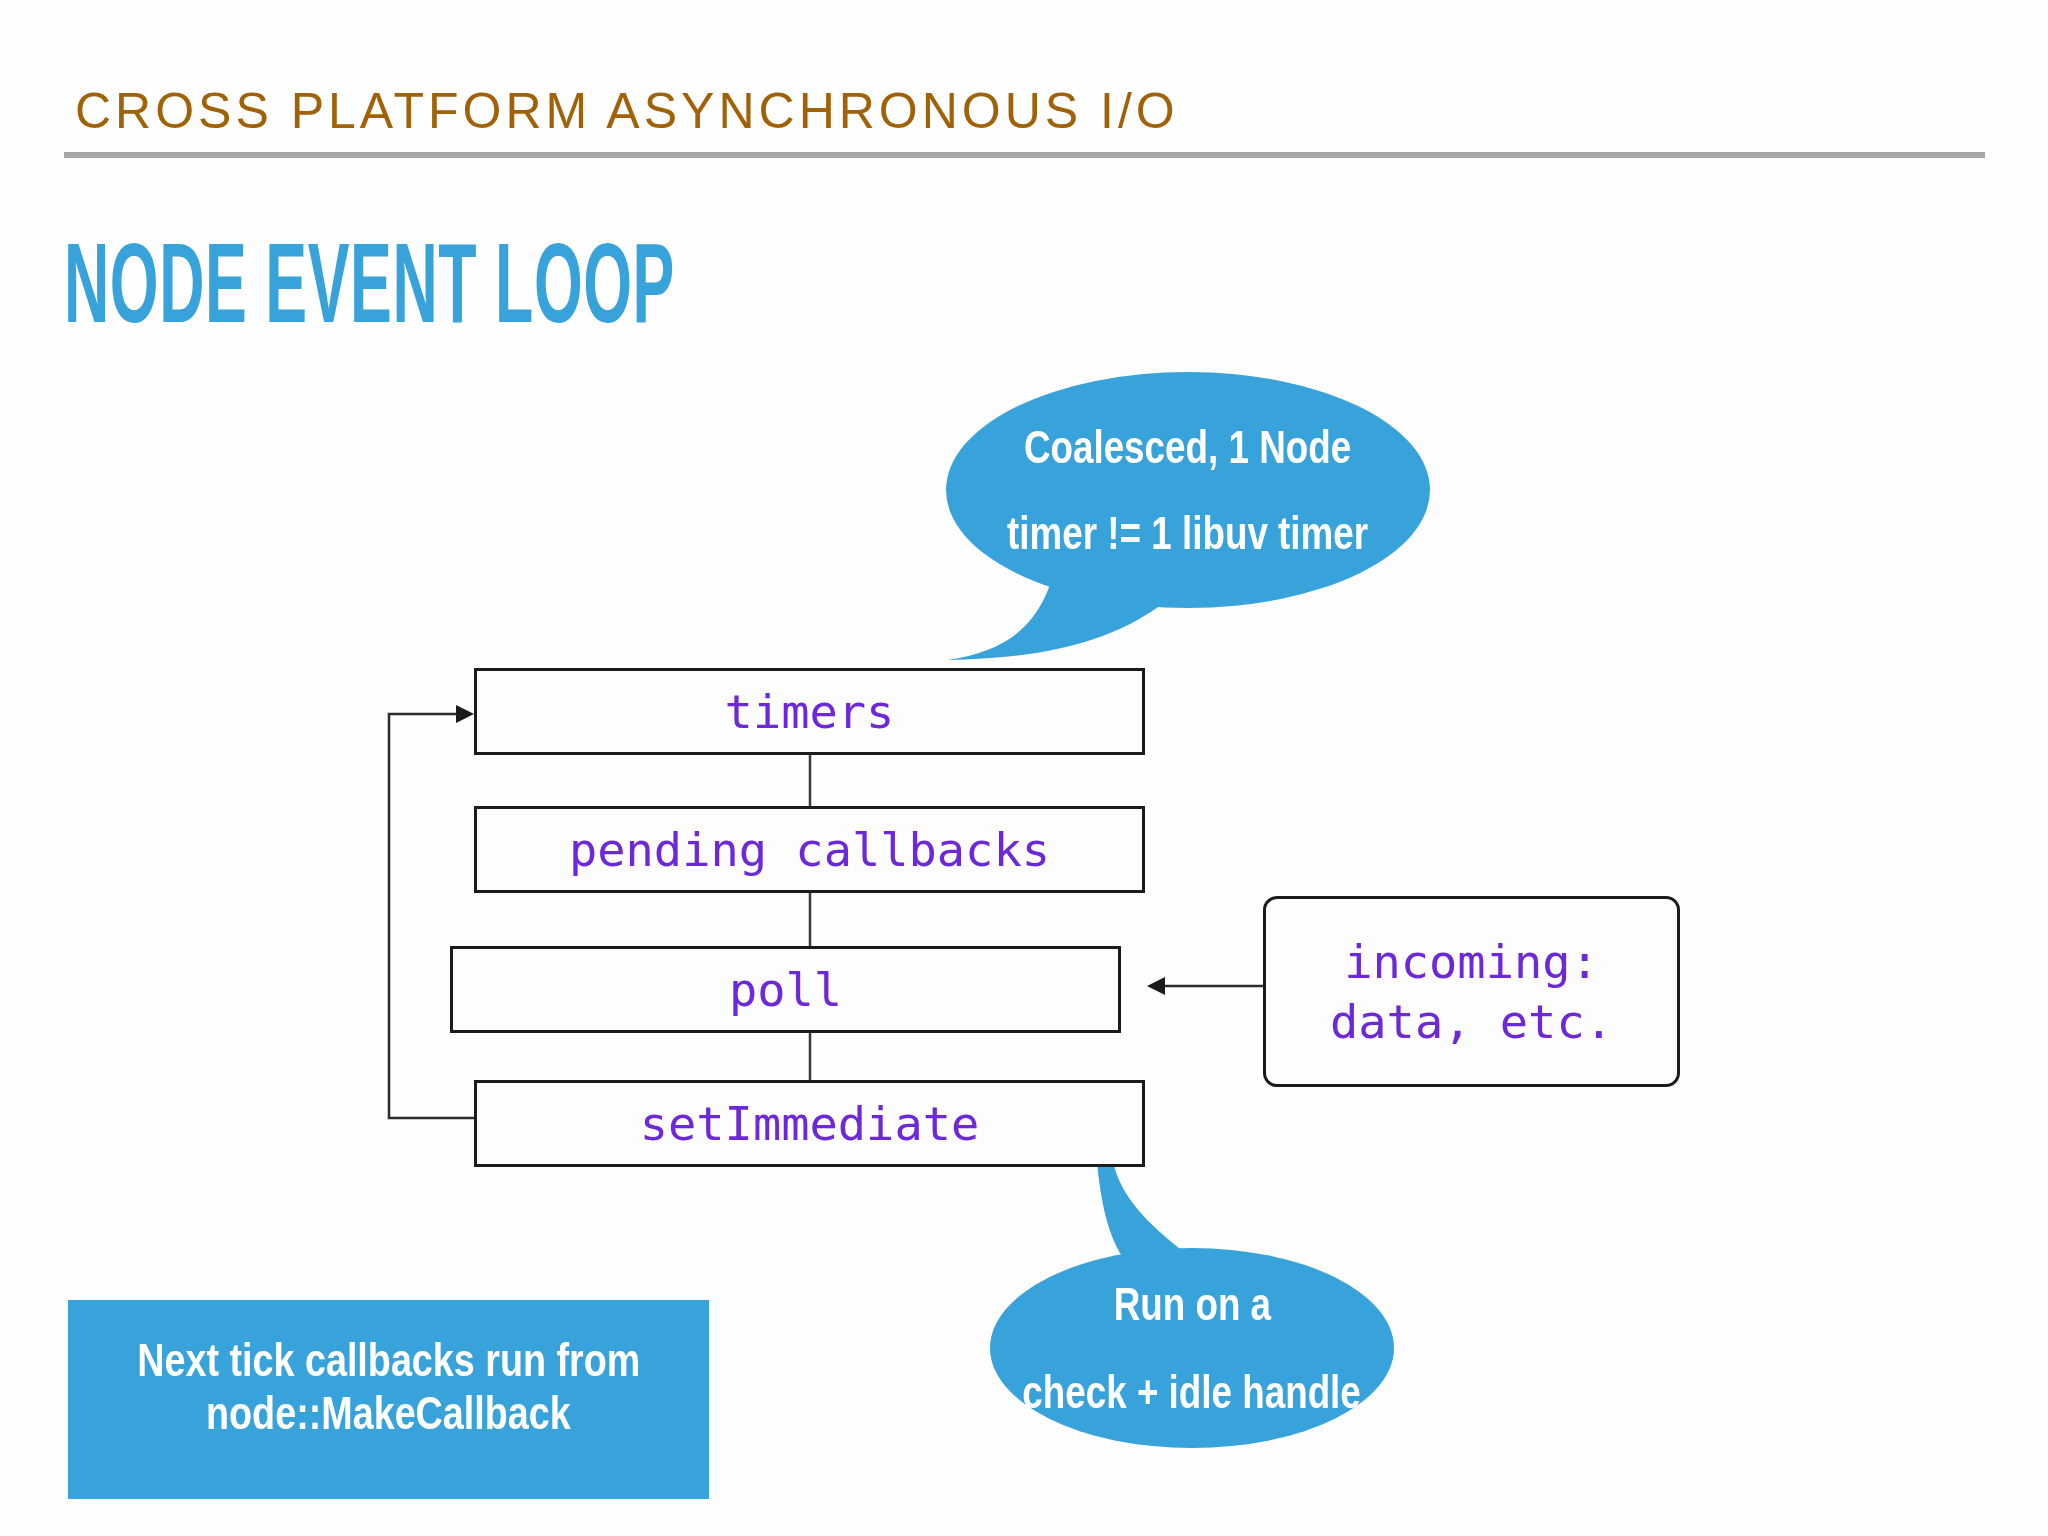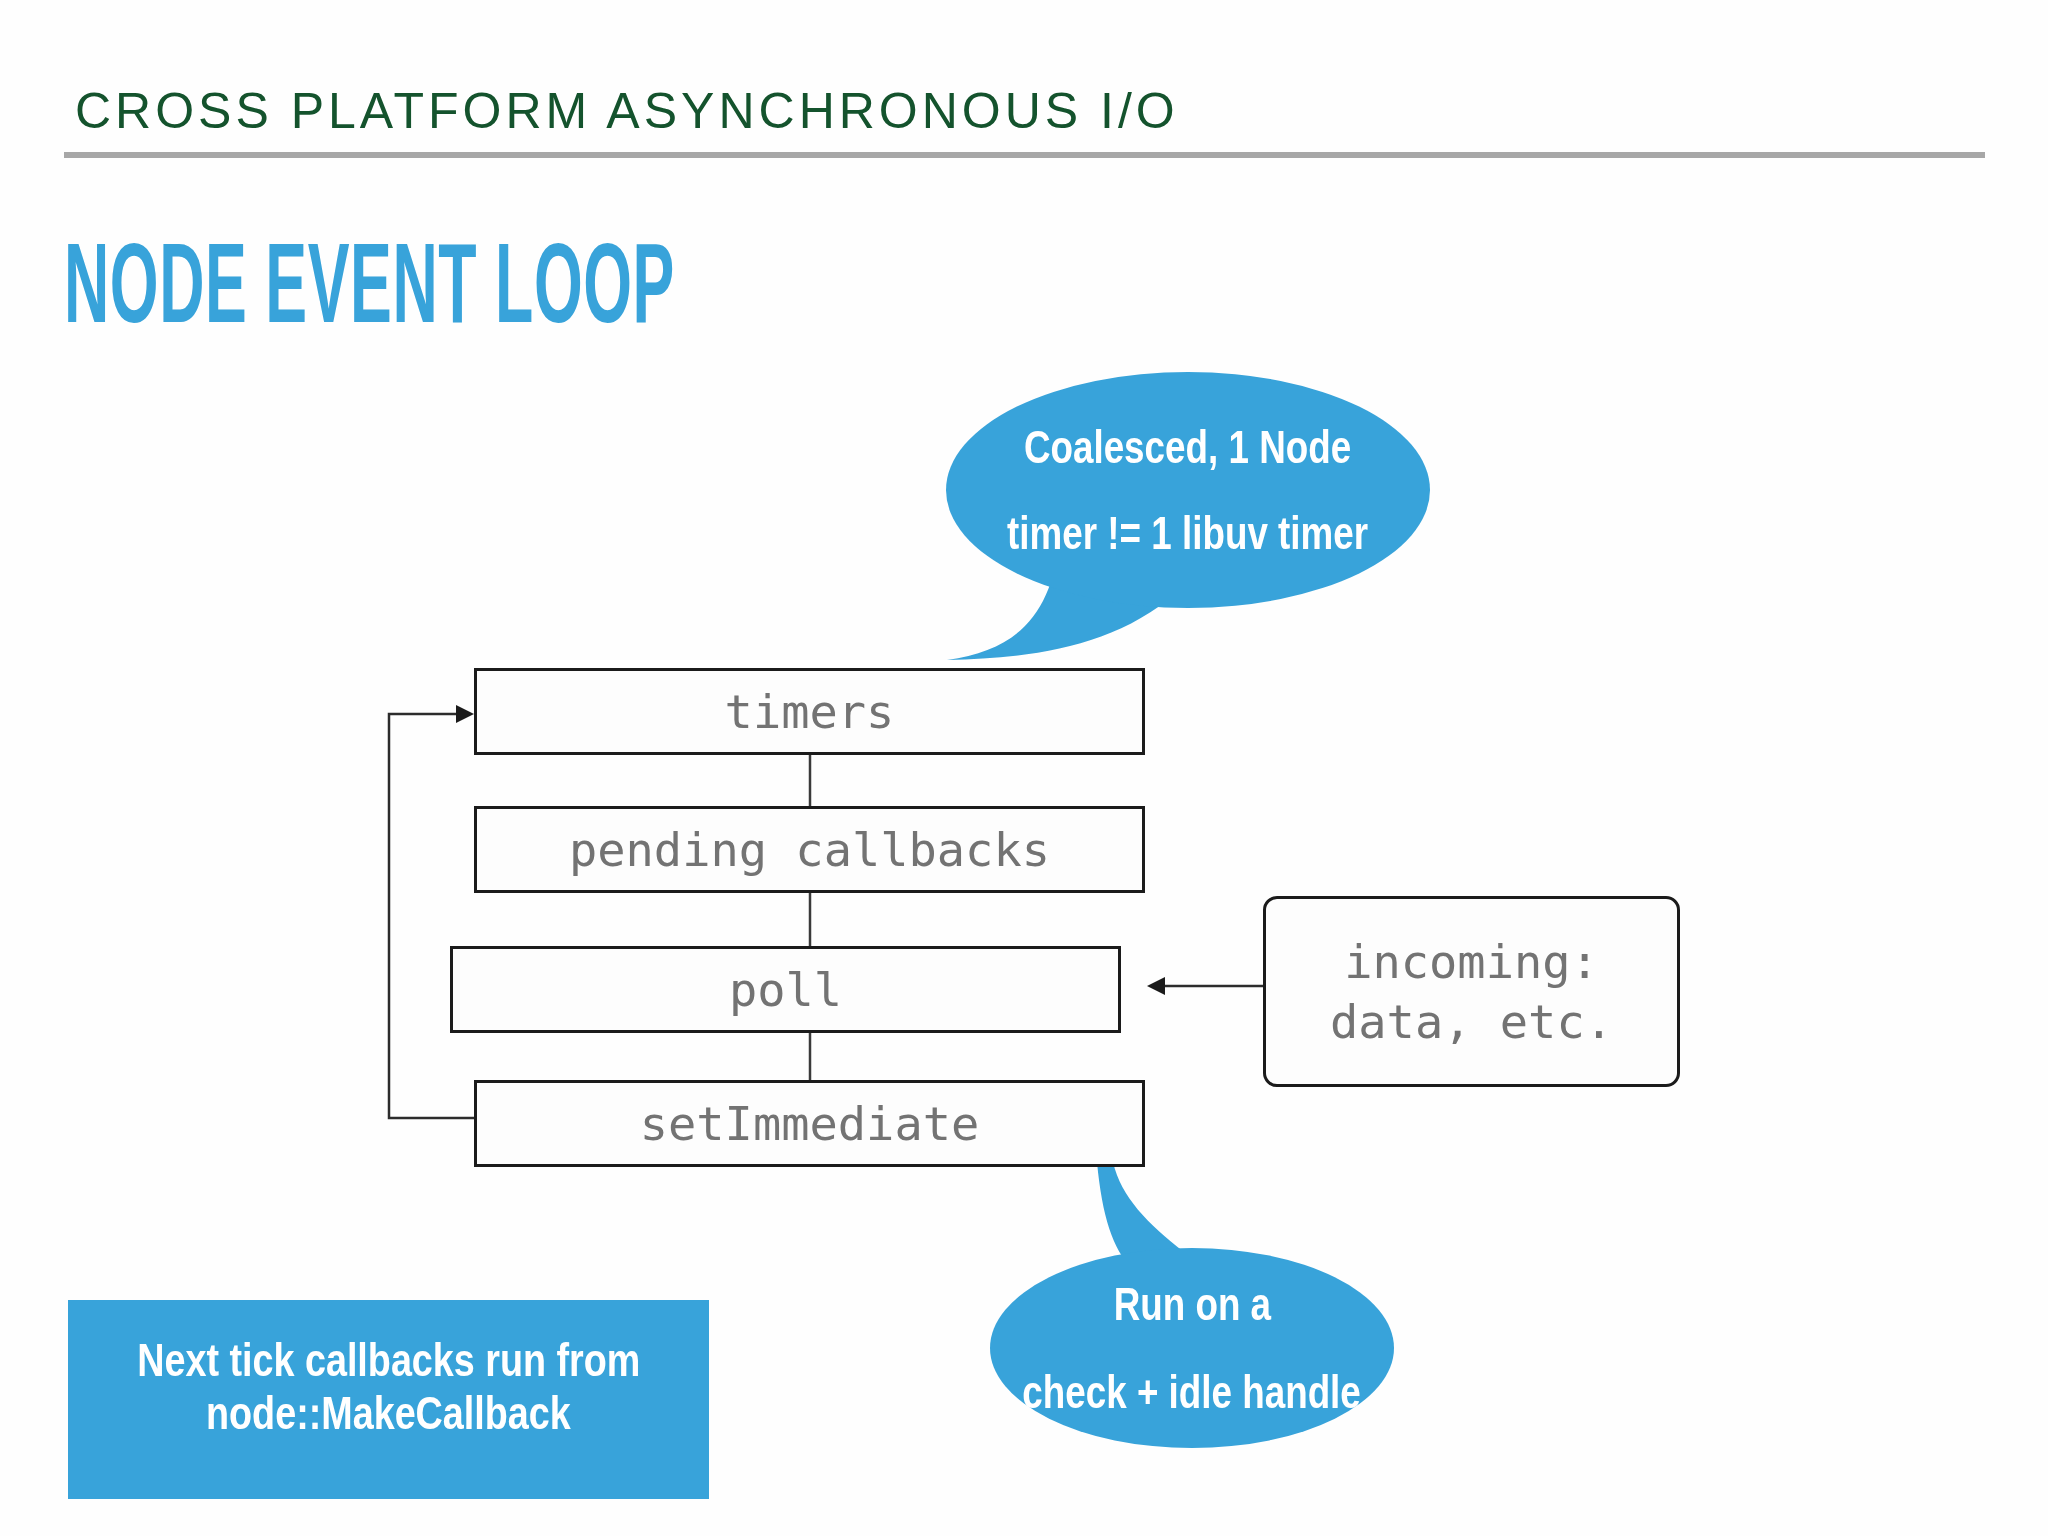--- a/index.html
+++ b/index.html
@@ -1,33 +1,33 @@
 <!DOCTYPE html>
 <html><head>
 <meta charset="utf-8">
 <style>
   html,body{margin:0;padding:0;background:#ffffff;}
   .slide{position:relative;width:2048px;height:1536px;background:#fefefe;overflow:hidden;
          font-family:"Liberation Sans","DejaVu Sans",sans-serif;}
 
   
   .kicker{position:absolute;left:75px;top:86px;font-size:50px;line-height:50px;
-          letter-spacing:4px;color:#14532d;font-weight:400;white-space:nowrap;}
+          letter-spacing:4px;color:#a16207;font-weight:400;white-space:nowrap;}
   .divider{position:absolute;left:64px;top:152px;width:1921px;height:6px;background:#a7a7a7;}
 
   
   .pagetitle{position:absolute;left:64px;top:226px;font-size:114px;line-height:114px;
              font-weight:700;color:#38a3da;white-space:nowrap;
              transform:scaleX(0.55);transform-origin:left center;letter-spacing:1px;}
 
   
   .dbox{position:absolute;box-sizing:border-box;background:#fdfdfd;border:3px solid #1b1b1b;
         display:flex;align-items:center;justify-content:center;
         font-family:"DejaVu Sans Mono","Liberation Mono",monospace;
-        font-size:47px;color:#737373;}
+        font-size:47px;color:#6d28d9;}
   .box-timers{left:474px;top:668px;width:671px;height:87px;}
   .box-pending{left:474px;top:806px;width:671px;height:87px;}
   .box-poll{left:450px;top:946px;width:671px;height:87px;}
   .box-setimmediate{left:474px;top:1080px;width:671px;height:87px;}
   .box-incoming{left:1263px;top:896px;width:417px;height:191px;flex-direction:column;border-radius:14px;}
   .box-incoming .mline{line-height:60px;white-space:nowrap;}
 
   
   .overlay{position:absolute;left:0;top:0;width:2048px;height:1536px;pointer-events:none;}
 

